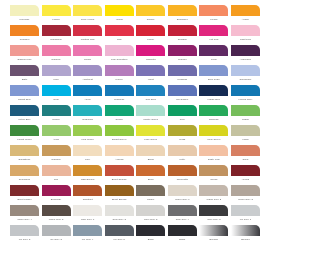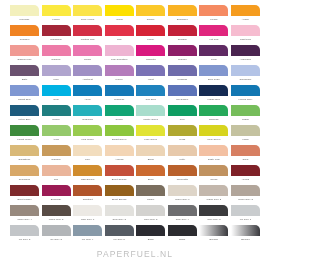--- a/index.html
+++ b/index.html
@@ -474,14 +474,13 @@
         <div class="swatch-cell">
           <div class="swatch-chip" style="background: linear-gradient(90deg, rgb(255, 255, 255) 0%, rgb(58, 58, 62) 100%);"></div>
           <div class="swatch-label">Blender</div>
         </div>
         <div class="swatch-cell">
           <div class="swatch-chip" style="background: linear-gradient(90deg, rgb(255, 255, 255) 0%, rgb(58, 58, 62) 100%);"></div>
           <div class="swatch-label">Blender</div>
         </div>
       </div>
     </div>
-  <div id="brand-footer">PAPERFUEL.NL</div>
 </div>
 
 </body></html>

